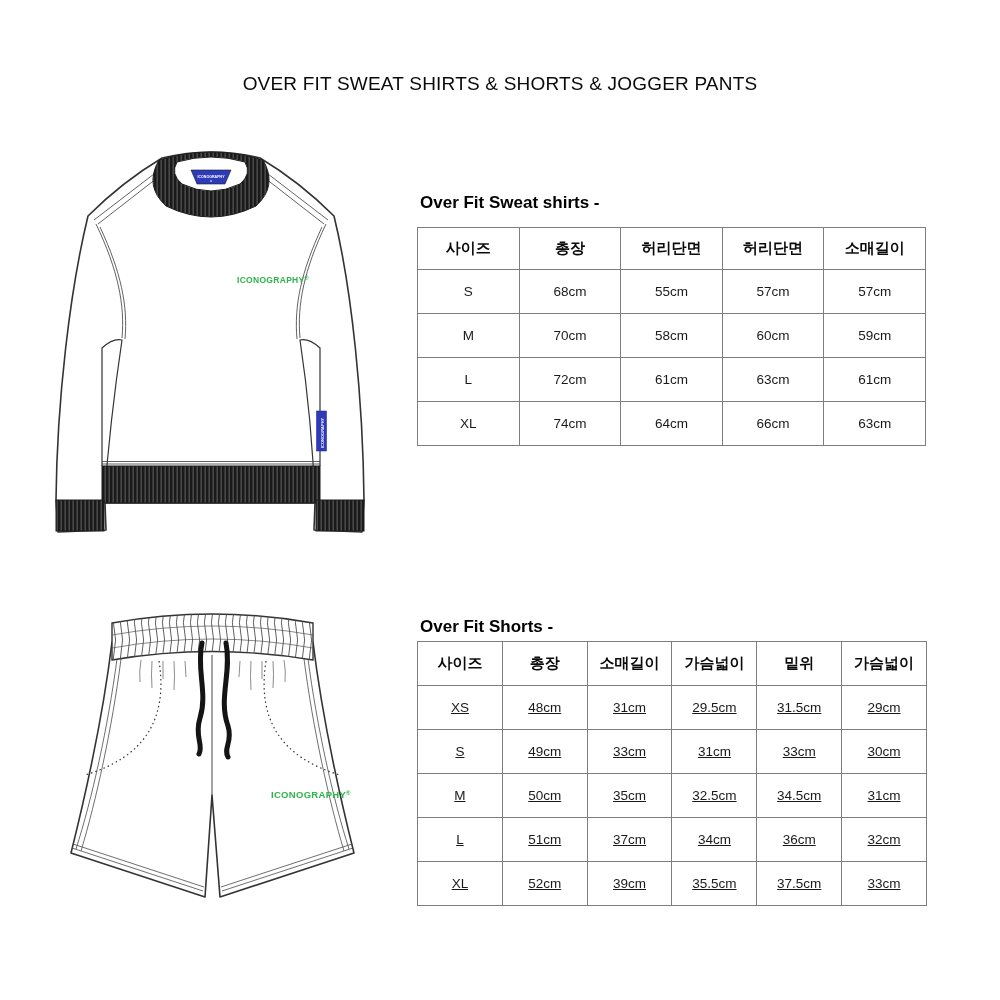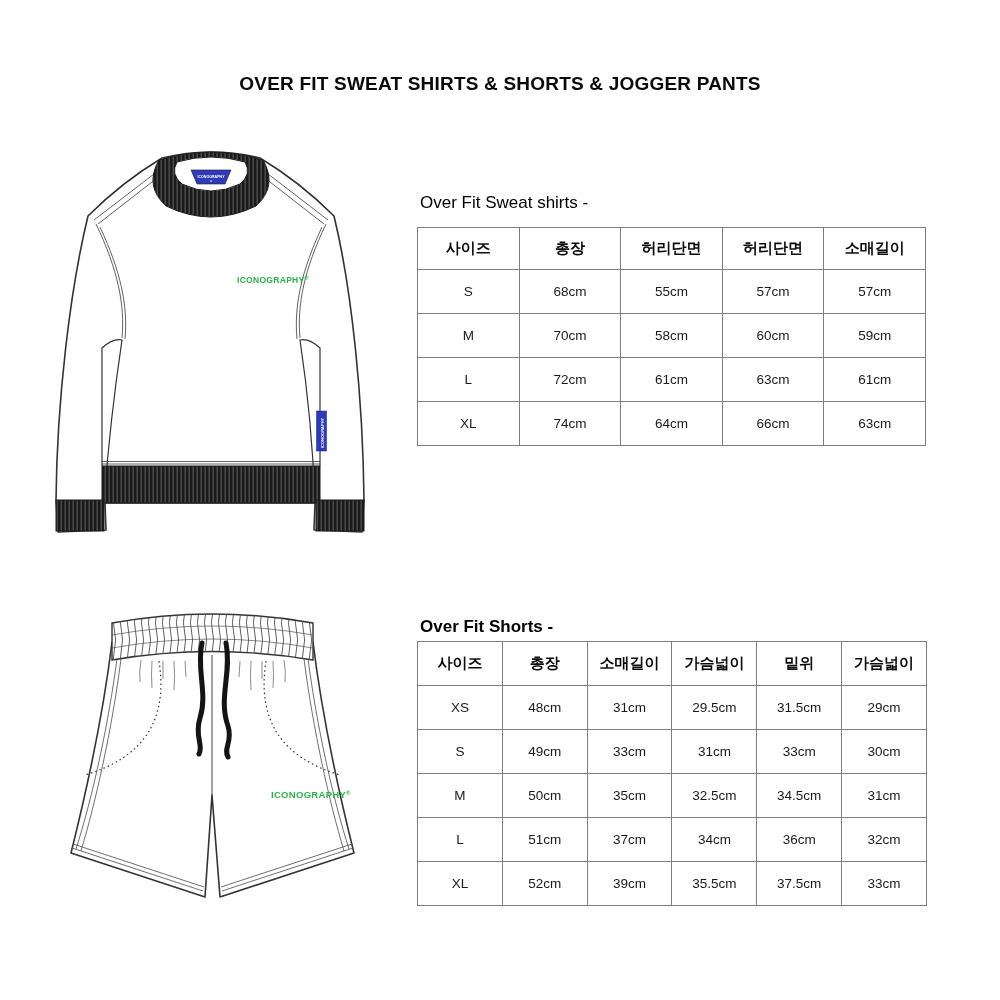--- a/index.html
+++ b/index.html
@@ -13,31 +13,31 @@
     color: #111;
     overflow: hidden;
   }
   .page-title {
     position: absolute;
     top: 73px;
     left: 0;
     width: 1000px;
     text-align: center;
     font-size: 19px;
-    font-weight: 700;
+    font-weight: 400;
     letter-spacing: 0.2px;
     color: #0a0a0a;
   }
   .section-heading {
     position: absolute;
     font-size: 17px;
     font-weight: 500;
     color: #000;
   }
-  #sweat-heading { left: 420px; top: 193px; }
+  #sweat-heading { left: 420px; top: 193px; font-weight: bold; }
   #shorts-heading { left: 420px; top: 617px; font-weight: bold; }
 
   .size-table {
     position: absolute;
     border-collapse: collapse;
     table-layout: fixed;
     background: #fff;
     border-radius: 17px;
   }
   .size-table th, .size-table td {
@@ -46,21 +46,21 @@
     vertical-align: middle;
     padding: 0;
   }
   .size-table th { font-size: 15px; font-weight: 700; color: #0a0a0a; }
   .size-table td { font-size: 13.5px; font-weight: 400; color: #1a1a1a; }
   #sweat-table { left: 417px; top: 227px; width: 509px; }
   #sweat-table th { height: 42px; }
   #sweat-table td { height: 44px; }
   #shorts-table { left: 417px; top: 641px; width: 510px; }
   #shorts-table th { height: 44px; }
-  #shorts-table td { height: 44px; }
+  #shorts-table td { height: 44px; text-decoration: underline; }
 
   .figure { position: absolute; }
   #sweatshirt-figure { left: 40px; top: 140px; width: 360px; height: 410px; }
   #shorts-figure { left: 55px; top: 597px; width: 340px; height: 320px; }
 </style>
 </head>
 <body>
 
 <div class="page">
 

